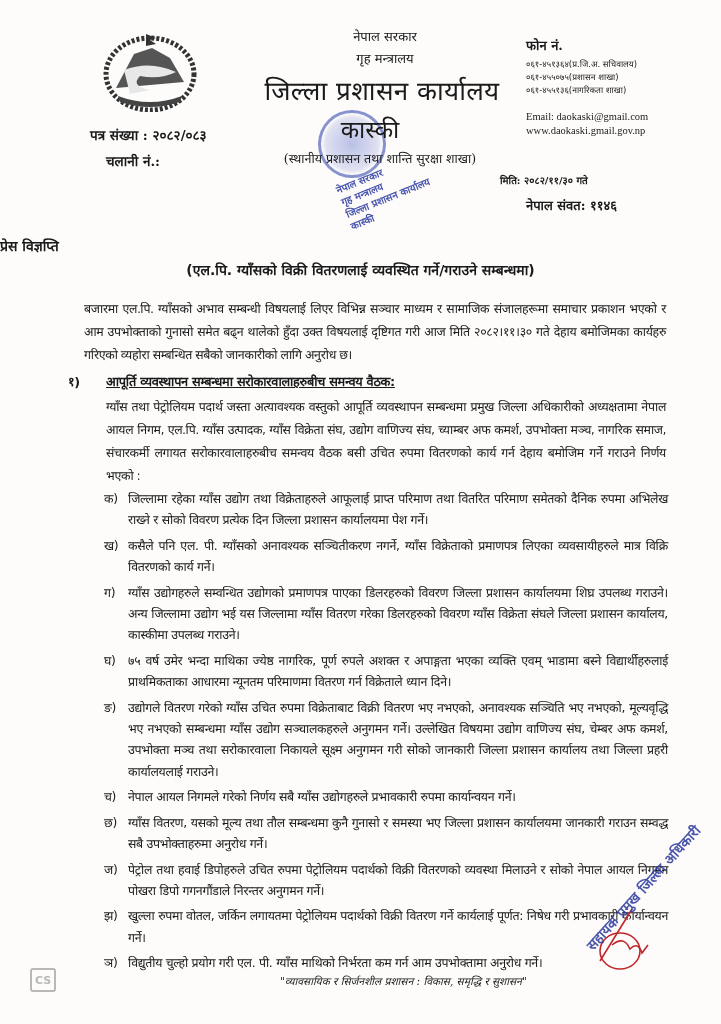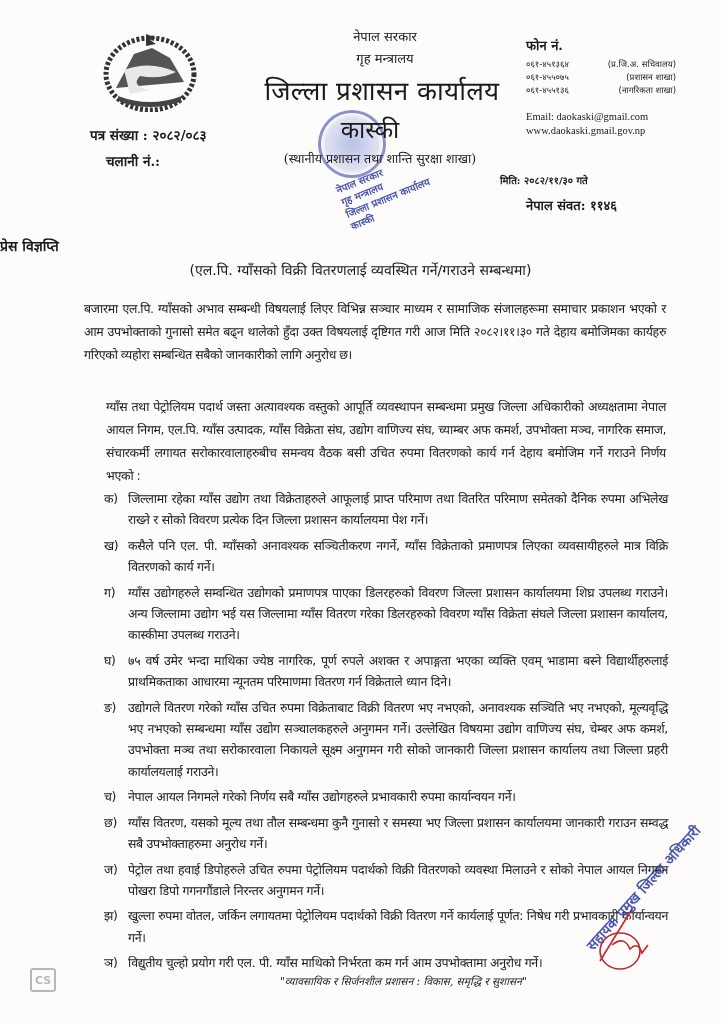--- a/index.html
+++ b/index.html
@@ -23,28 +23,28 @@
       border-radius: 50%; border: 3px solid rgba(40,60,170,0.55);
       background: radial-gradient(circle, rgba(60,80,190,0.35) 0%, rgba(60,80,190,0.15) 60%, transparent 70%);
     }
     .seal-text { position: absolute; left: 340px; top: 162px; width: 110px; font-size: 10px; color: #2b3aa0; line-height: 13px; transform: rotate(-22deg); font-weight: bold; opacity: 0.85; }
 
     .ref-no { position: absolute; left: 90px; top: 126px; font-size: 13.5px; font-weight: bold; }
     .dispatch-no { position: absolute; left: 106px; top: 152px; font-size: 13.5px; font-weight: bold; }
 
     .phone-title { position: absolute; left: 526px; top: 36px; font-size: 13px; font-weight: bold; }
     .phone-list { position: absolute; left: 526px; top: 58px; width: 150px; font-size: 8.5px; line-height: 13px; font-family: "DejaVu Sans", sans-serif; }
-    .phone-row { display: flex; justify-content: space-between; }
+    .phone-row { display: flex; }
     .email { position: absolute; left: 526px; top: 110px; font-size: 10.5px; font-family: "Liberation Serif", serif; line-height: 14px; }
     .date { position: absolute; left: 500px; top: 173px; font-size: 10px; font-weight: bold; }
     .nepal-samvat { position: absolute; left: 526px; top: 196px; font-size: 13px; font-weight: bold; }
 
     
     .press-title { position: absolute; left: 0; top: 236px; width: 721px; text-align: left; font-size: 14px; font-weight: bold; font-family: "DejaVu Sans", sans-serif; }
-    .press-subtitle { position: absolute; left: 0; top: 260px; width: 721px; text-align: center; font-size: 14px; font-weight: normal; font-family: "DejaVu Sans", sans-serif; }
+    .press-subtitle { position: absolute; left: 0; top: 260px; width: 721px; text-align: center; font-size: 14px; font-weight: bold; font-family: "DejaVu Sans", sans-serif; }
 
     
     .body-text { position: absolute; left: 84px; width: 582px; font-family: "DejaVu Sans", sans-serif; font-size: 12.4px; line-height: 23px; text-align: justify; font-stretch: condensed; letter-spacing: -0.3px; }
     .intro { top: 297px; }
     .section-heading { position: absolute; left: 68px; top: 372px; font-family: "DejaVu Sans", sans-serif; font-size: 12.8px; font-weight: bold; letter-spacing: -0.3px; }
     .section-heading .num { display: inline-block; width: 38px; }
     .section-heading .txt { text-decoration: underline; }
     .section-body { top: 395px; left: 106px; width: 560px; }
 
     .items { position: absolute; left: 104px; top: 488px; width: 564px; font-family: "DejaVu Sans", sans-serif; font-size: 12.4px; line-height: 21.4px; letter-spacing: -0.3px; }
@@ -110,20 +110,23 @@
     <div>www.daokaski.gmail.gov.np</div>
   </div>
   <div class="date">मिति: २०८२/११/३० गते</div>
   <div class="nepal-samvat">नेपाल संवत: ११४६</div>
 
   <div class="press-title">प्रेस विज्ञप्ति</div>
   <div class="press-subtitle">(एल.पि. ग्याँसको विक्री वितरणलाई व्यवस्थित गर्ने/गराउने सम्बन्धमा)</div>
 
   <div class="body-text intro">बजारमा एल.पि. ग्याँसको अभाव सम्बन्धी विषयलाई लिएर विभिन्न सञ्चार माध्यम र सामाजिक संजालहरूमा समाचार प्रकाशन भएको र आम उपभोक्ताको गुनासो समेत बढ्न थालेको हुँदा उक्त विषयलाई दृष्टिगत गरी आज मिति २०८२।११।३० गते देहाय बमोजिमका कार्यहरु गरिएको व्यहोरा सम्बन्धित सबैको जानकारीको लागि अनुरोध छ।</div>
 
+  <div class="section-heading">
+    <span class="num">१)</span><span class="txt">आपूर्ति व्यवस्थापन सम्बन्धमा सरोकारवालाहरुबीच समन्वय वैठक:</span>
+  </div>
   <div class="body-text section-body">ग्याँस तथा पेट्रोलियम पदार्थ जस्ता अत्यावश्यक वस्तुको आपूर्ति व्यवस्थापन सम्बन्धमा प्रमुख जिल्ला अधिकारीको अध्यक्षतामा नेपाल आयल निगम, एल.पि. ग्याँस उत्पादक, ग्याँस विक्रेता संघ, उद्योग वाणिज्य संघ, च्याम्बर अफ कमर्श, उपभोक्ता मञ्च, नागरिक समाज, संचारकर्मी लगायत सरोकारवालाहरुबीच समन्वय वैठक बसी उचित रुपमा वितरणको कार्य गर्न देहाय बमोजिम गर्ने गराउने निर्णय भएको :</div>
 
   <div class="items">
     <div class="item">
         <span class="label">क)</span>
         <span class="text">जिल्लामा रहेका ग्याँस उद्योग तथा विक्रेताहरुले आफूलाई प्राप्त परिमाण तथा वितरित परिमाण समेतको दैनिक रुपमा अभिलेख राख्ने र सोको विवरण प्रत्येक दिन जिल्ला प्रशासन कार्यालयमा पेश गर्ने।</span>
       </div>
     <div class="item">
         <span class="label">ख)</span>
         <span class="text">कसैले पनि एल. पी. ग्याँसको अनावश्यक सञ्चितीकरण नगर्ने, ग्याँस विक्रेताको प्रमाणपत्र लिएका व्यवसायीहरुले मात्र विक्रि वितरणको कार्य गर्ने।</span>

